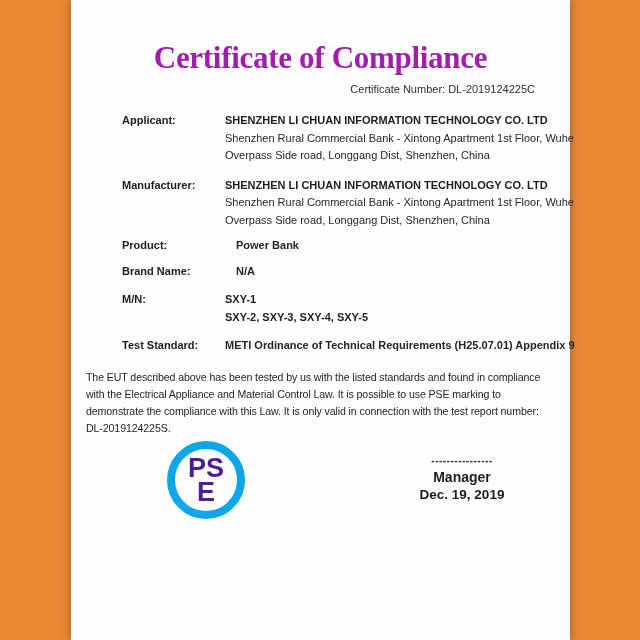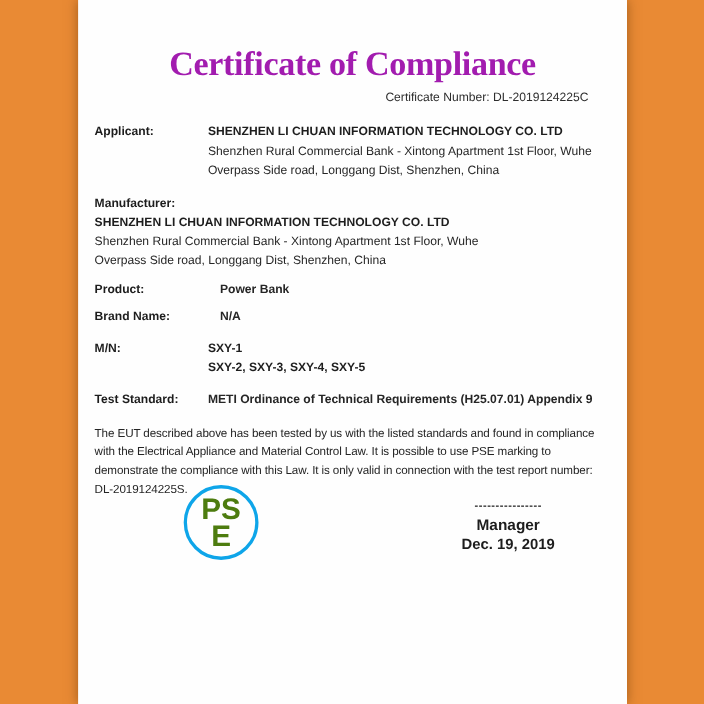--- a/index.html
+++ b/index.html
@@ -39,63 +39,64 @@
   .certnum {
     margin-top: 6px;
     text-align: right;
     padding-right: 35px;
     font-size: 11px;
     line-height: 14px;
     color: #2e2e2e;
   }
   .rows {
     padding: 0 14px 0 15px;
+    margin-left: 36px;
   }
   .row {
     display: flex;
     font-size: 11px;
     line-height: 17.5px;
   }
   .row .label {
     flex: none;
     width: 103px;
     font-weight: 700;
     color: #1d1d1d;
   }
   .row .value {
     flex: 1;
     color: #262626;
   }
   .bold { font-weight: 700; color: #1d1d1d; }
   .nowrap { white-space: nowrap; }
   .mt-16 { margin-top: 16px; }
-  .mt-12 { margin-top: 12px; flex-direction: column; }
+  .mt-12 { margin-top: 12px; }
   .mt-8  { margin-top: 8px; gap: 11px; }
   .mt-11 { margin-top: 11px; }
   .statement {
     margin: 14px 13px 0 15px;
     font-size: 10.6px;
     line-height: 17px;
     color: #242424;
     letter-spacing: -0.1px;
   }
   .pse {
     position: absolute;
     left: 96px;
     top: 441px;
     width: 62px;
     height: 62px;
-    border: 3px solid #0ea5e9;
+    border: 8px solid #0ea5e9;
     border-radius: 50%;
     background: #fefefe;
     display: flex;
     flex-direction: column;
     align-items: center;
     justify-content: center;
-    color: #4d7c0f;
+    color: #4c1d95;
   }
   .pse-top {
     font-weight: 700;
     font-size: 27px;
     line-height: 24px;
     letter-spacing: 0;
   }
   .pse-bottom {
     font-weight: 700;
     font-size: 27px;

